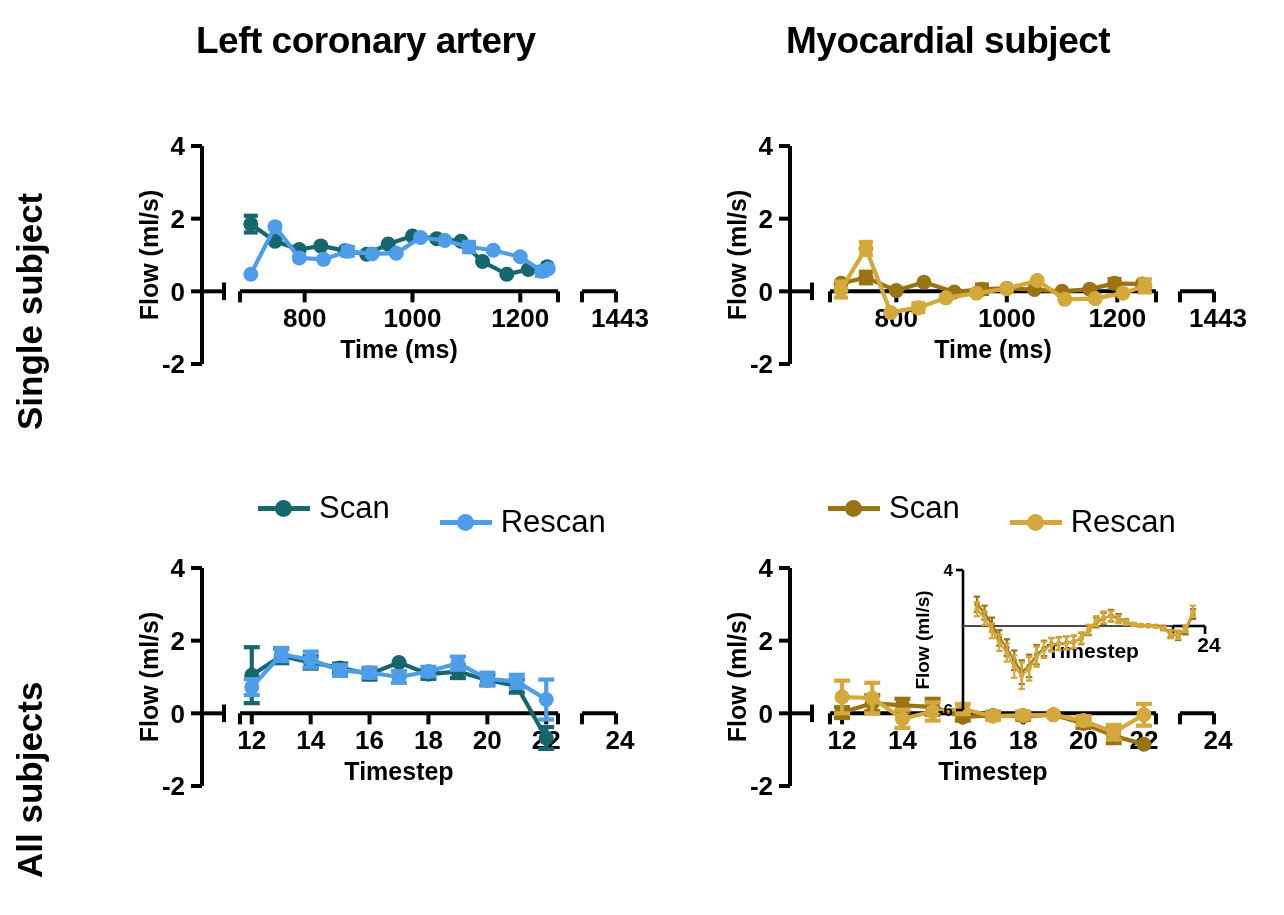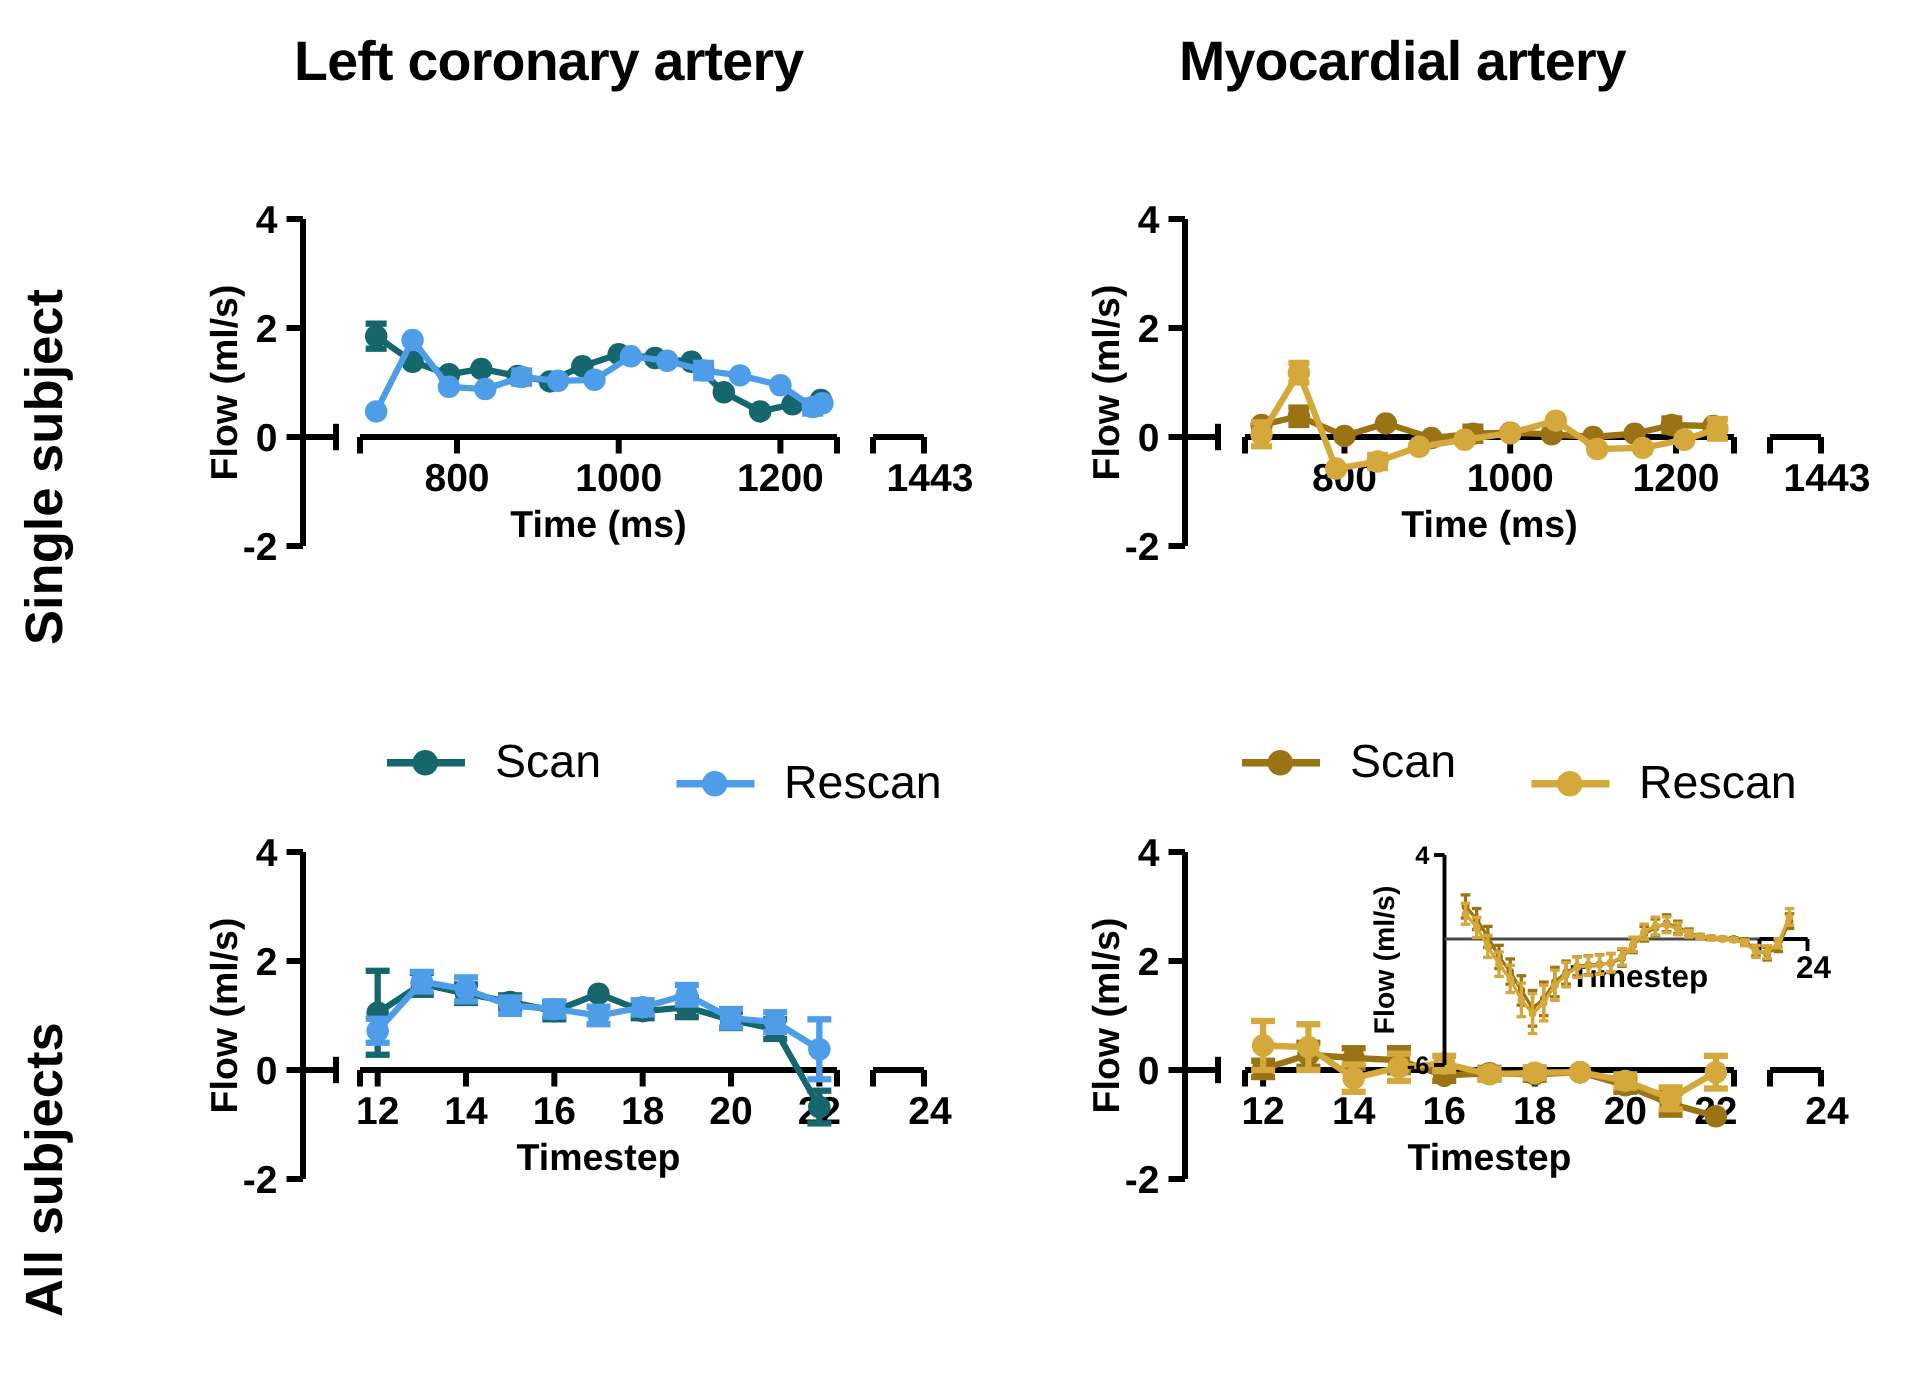--- a/index.html
+++ b/index.html
@@ -27,35 +27,35 @@
   #panel-tr{left:718px;top:130px;width:540px;height:330px;}
   #panel-bl{left:130px;top:552px;width:520px;height:340px;}
   #panel-br{left:718px;top:552px;width:540px;height:340px;}
   .panel svg{display:block;overflow:visible;}
 
   
   .legend{position:absolute;display:flex;align-items:center;gap:10px;
           font-size:31px;}
   #legend-lca{left:258px;top:478px;}
   #legend-myo{left:828px;top:478px;}
-  .legend .entry{display:flex;align-items:center;gap:20px;}
+  .legend .entry{display:flex;align-items:center;gap:9px;}
   .legend .entry + .entry{margin-left:40px;margin-top:28px;}
   .legend .key{position:relative;width:52px;height:18px;}
   .legend .key .bar{position:absolute;left:0;top:7px;width:52px;height:5px;}
   .legend .key .dot{position:absolute;left:17px;top:1px;
                     width:17px;height:17px;border-radius:50%;}
   .legend .lbl{line-height:1;white-space:nowrap;}
 </style>
 </head>
 <body>
 
 <div class="fig">
 
   <div class="col-title" id="title-lca">Left coronary artery</div>
-  <div class="col-title" id="title-myo">Myocardial artery</div>
+  <div class="col-title" id="title-myo">Myocardial subject</div>
 
   <div class="row-label" id="row-single">Single subject</div>
   <div class="row-label" id="row-all">All subjects</div>
 
   <div class="panel" id="panel-tl">
       <svg width="520" height="330" viewBox="0 0 520 330">
         <line x1="72" y1="16" x2="72" y2="234" stroke="#000000" stroke-width="4"></line>
         <line x1="72" y1="234" x2="61" y2="234" stroke="#000000" stroke-width="4"></line>
         <text x="55" y="243.36" text-anchor="end" font-size="26" font-weight="bold" font-family="&quot;Liberation Sans&quot;, sans-serif" fill="#000000">-2</text>
         <line x1="72" y1="161.33333333333334" x2="61" y2="161.33333333333334" stroke="#000000" stroke-width="4"></line>

